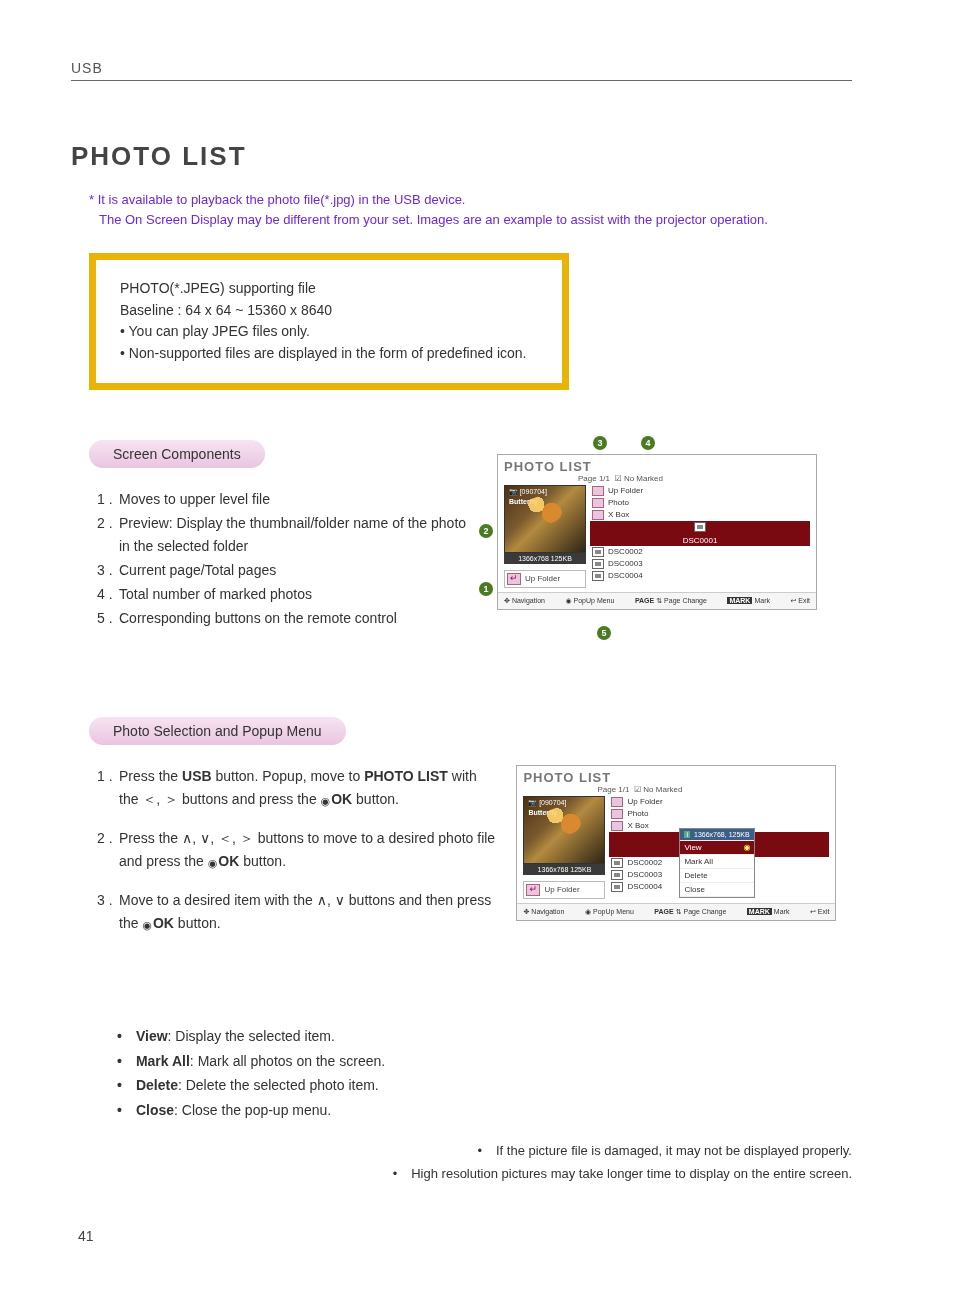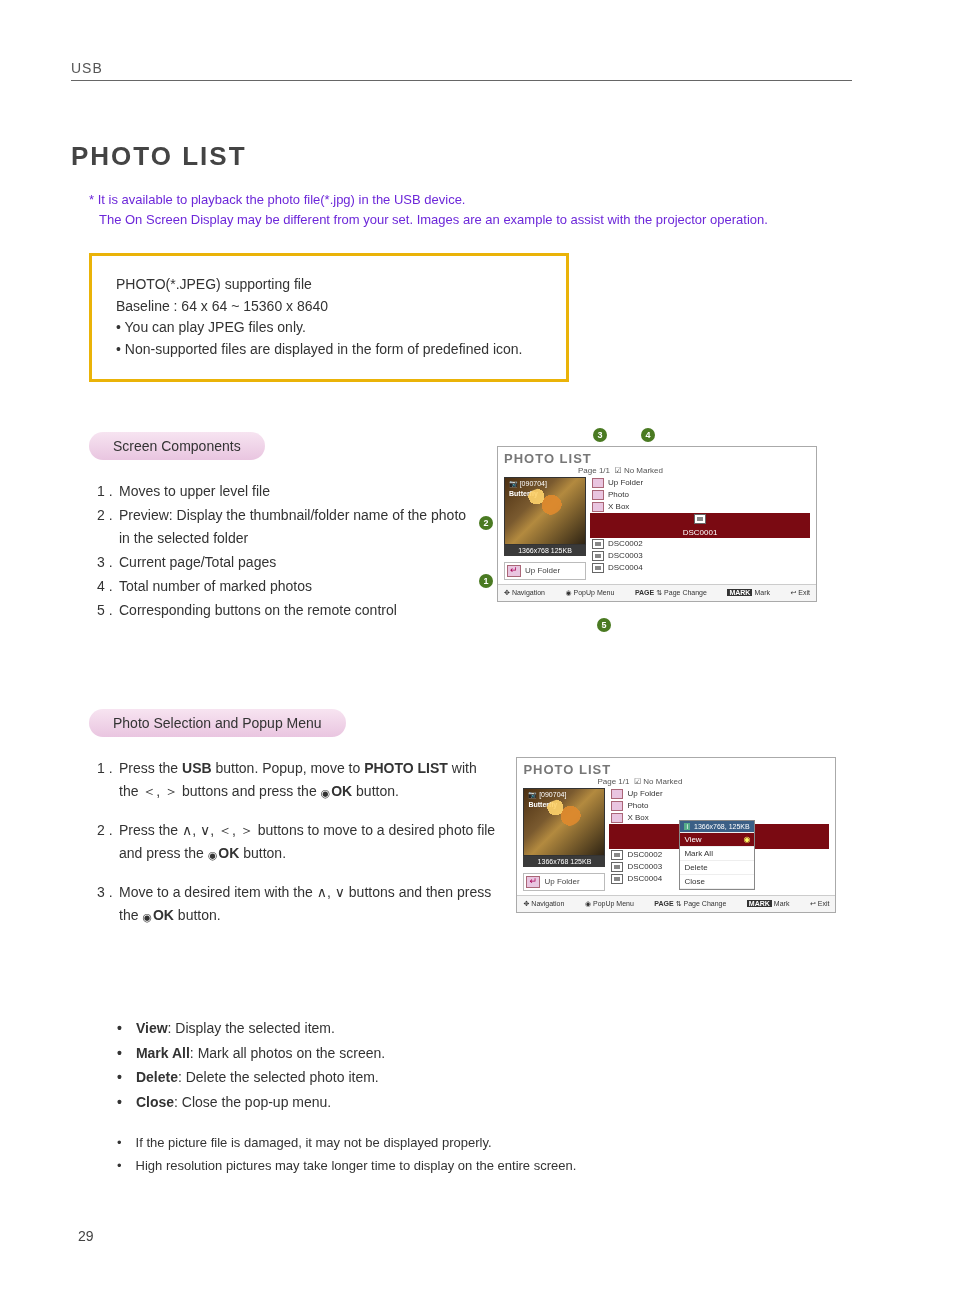--- a/index.html
+++ b/index.html
@@ -2,21 +2,21 @@
 <html><head>
 <meta charset="utf-8">
 <style>
   * { box-sizing: border-box; margin: 0; padding: 0; }
   html, body { width: 954px; height: 1304px; background: #fff; font-family: Arial, Helvetica, sans-serif; color: #333; }
   .page { position: relative; width: 930px; height: 1304px; padding: 60px 78px 40px 71px; }
   .header-label { font-size: 14px; color: #555; letter-spacing: 1px; margin-bottom: 4px; }
   .header-rule { border: none; border-top: 1px solid #666; margin-bottom: 60px; }
   .title { font-size: 26px; font-weight: 700; letter-spacing: 2px; color: #444; margin-bottom: 18px; }
   .intro { font-size: 13px; color: #6d28d9; line-height: 1.5; margin: 0 0 24px 18px; }
-  .support-box { border: 3px solid #eab308; padding: 18px 24px; margin: 0 0 50px 18px; width: 480px; font-size: 14px; line-height: 1.55; }
+  .support-box { border: 7px solid #eab308; padding: 18px 24px; margin: 0 0 50px 18px; width: 480px; font-size: 14px; line-height: 1.55; }
   .pill { display: inline-block; background: linear-gradient(#f7e4f1, #e9c5e0); border-radius: 16px; padding: 6px 24px; font-size: 14px; color: #333; margin: 0 0 20px 18px; }
   .numlist { margin: 0 0 30px 26px; font-size: 14px; line-height: 1.7; }
   .numlist .row { display: flex; }
   .numlist .num { width: 22px; flex-shrink: 0; }
   .section-row { display: flex; align-items: flex-start; gap: 14px; margin-bottom: 56px; }
   .osd { position: relative; width: 336px; margin-left: 6px; }
   .osd-box { background: #fff; border: 1px solid #aaa; width: 320px; }
   .osd-title { font-size: 13px; font-weight: 700; letter-spacing: 1px; color: #777; padding: 4px 6px 0 6px; }
   .osd-sub { font-size: 8px; color: #555; padding: 0 6px 2px 80px; }
   .osd-body { display: flex; gap: 4px; padding: 0 6px 4px 6px; }
@@ -46,21 +46,21 @@
   .popup .prow.view { background:#7a0a12; color:#fff; justify-content:space-between; }
   .popup .prow.view::after { content:"◉"; font-size:8px; color:#ff6; }
   .steps { margin: 0 0 18px 26px; font-size:14px; line-height:1.7; width: 400px; }
   .steps .row { display:flex; margin-bottom:14px; }
   .steps .num { width:22px; flex-shrink:0; }
   .glyph { font-family: Arial, sans-serif; }
   .ok-dot { display:inline-block; vertical-align:middle; }
   .ok-dot::before { content:"◉"; font-size:11px; margin-right:1px; }
   .desc-list { margin: 10px 0 18px 46px; font-size:14px; line-height:1.75; }
   .desc-list .row::before { content:"•"; margin-right:14px; font-weight:700; }
-  .note-list { margin: 4px 0 0 46px; font-size:13px; line-height:1.75; color:#333; }
+  .note-list { margin: 4px 0 0 46px; font-size:13px; line-height:1.75; color:#333;text-align:right; }
   .note-list .row::before { content:"•"; margin-right:14px; }
   .page-num { position:absolute; left:78px; bottom:60px; font-size:14px; color:#444; }
 </style>
 </head>
 <body>
 
 <div class="page">
   <div class="header-label">USB</div>
   <hr class="header-rule">
 
@@ -276,14 +276,14 @@
     <div class="row"><b>Mark All</b><span>: Mark all photos on the screen.</span></div>
     <div class="row"><b>Delete</b><span>: Delete the selected photo item.</span></div>
     <div class="row"><b>Close</b><span>: Close the pop-up menu.</span></div>
   </div>
 
   <div class="note-list">
     <div class="row"><span>If the picture file is damaged, it may not be displayed properly.</span></div>
     <div class="row"><span>High resolution pictures may take longer time to display on the entire screen.</span></div>
   </div>
 
-  <div class="page-num">29</div>
+  <div class="page-num">41</div>
 </div>
 
 </body></html>

